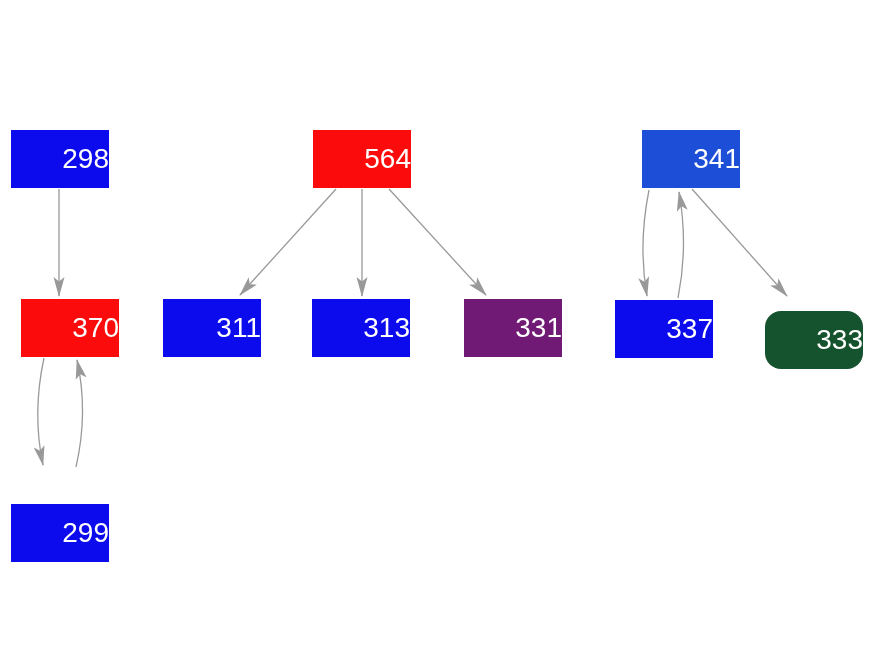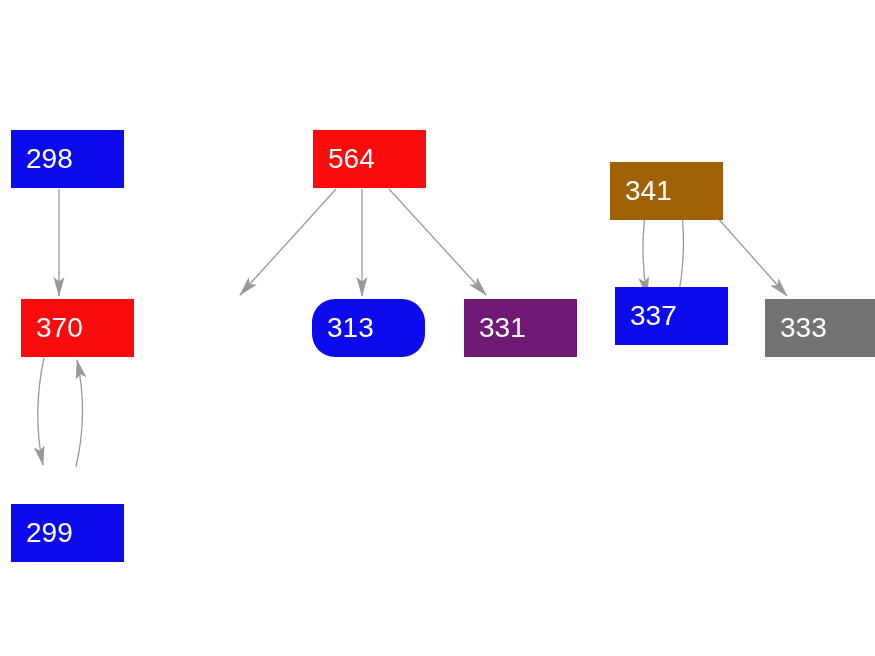--- a/index.html
+++ b/index.html
@@ -26,27 +26,26 @@
     fill: none;
     stroke: #999999;
     stroke-width: 1.3;
   }
   .node {
     position: absolute;
     width: 98px;
     height: 58px;
     display: flex;
     align-items: center;
-    justify-content: flex-start;
+    justify-content: flex-end;
     color: #ffffff;
     font-size: 28px;
     line-height: 1;
     cursor: default;
     user-select: none;
-    padding-left: 15px;
   }
 </style>
 </head>
 <body>
 
 <div class="stage">
 
   <svg class="edge-layer" viewBox="0 0 875 656" xmlns="http://www.w3.org/2000/svg">
     <defs>
       <marker id="arrow" viewBox="0 0 20 12" refX="19" refY="6" markerWidth="20" markerHeight="12" orient="auto" markerUnits="userSpaceOnUse">
@@ -74,34 +73,37 @@
   </div>
 
   <div class="node" style="left: 11px; top: 468px; background-color: rgb(11, 11, 238); margin-top: 36px;">
     <span>299</span>
   </div>
 
   <div class="node" style="left: 313px; top: 130px; background-color: rgb(251, 11, 11);">
     <span>564</span>
   </div>
 
+  <div class="node" style="left: 163px; top: 299px; background-color: rgb(11, 11, 238);">
+    <span>311</span>
+  </div>
 
-  <div class="node" style="left: 312px; top: 299px; background-color: rgb(11, 11, 238); border-radius: 23px;">
+  <div class="node" style="left: 312px; top: 299px; background-color: rgb(11, 11, 238);">
     <span>313</span>
   </div>
 
   <div class="node" style="left: 464px; top: 299px; background-color: #701a75;">
     <span>331</span>
   </div>
 
-  <div class="node" style="left: 610px; top: 130px; background-color: #a16207; margin-top: 32px;">
+  <div class="node" style="left: 642px; top: 130px; background-color: #1d4ed8;">
     <span>341</span>
   </div>
 
-  <div class="node" style="left: 615px; top: 287px; background-color: rgb(11, 11, 238);">
+  <div class="node" style="left: 615px; top: 300px; background-color: rgb(11, 11, 238);">
     <span>337</span>
   </div>
 
-  <div class="node" style="left: 765px; top: 299px; background-color: #737373;">
+  <div class="node" style="left: 765px; top: 311px; background-color: #14532d; border-radius: 16px;">
     <span>333</span>
   </div>
 
 </div>
 
 </body></html>

